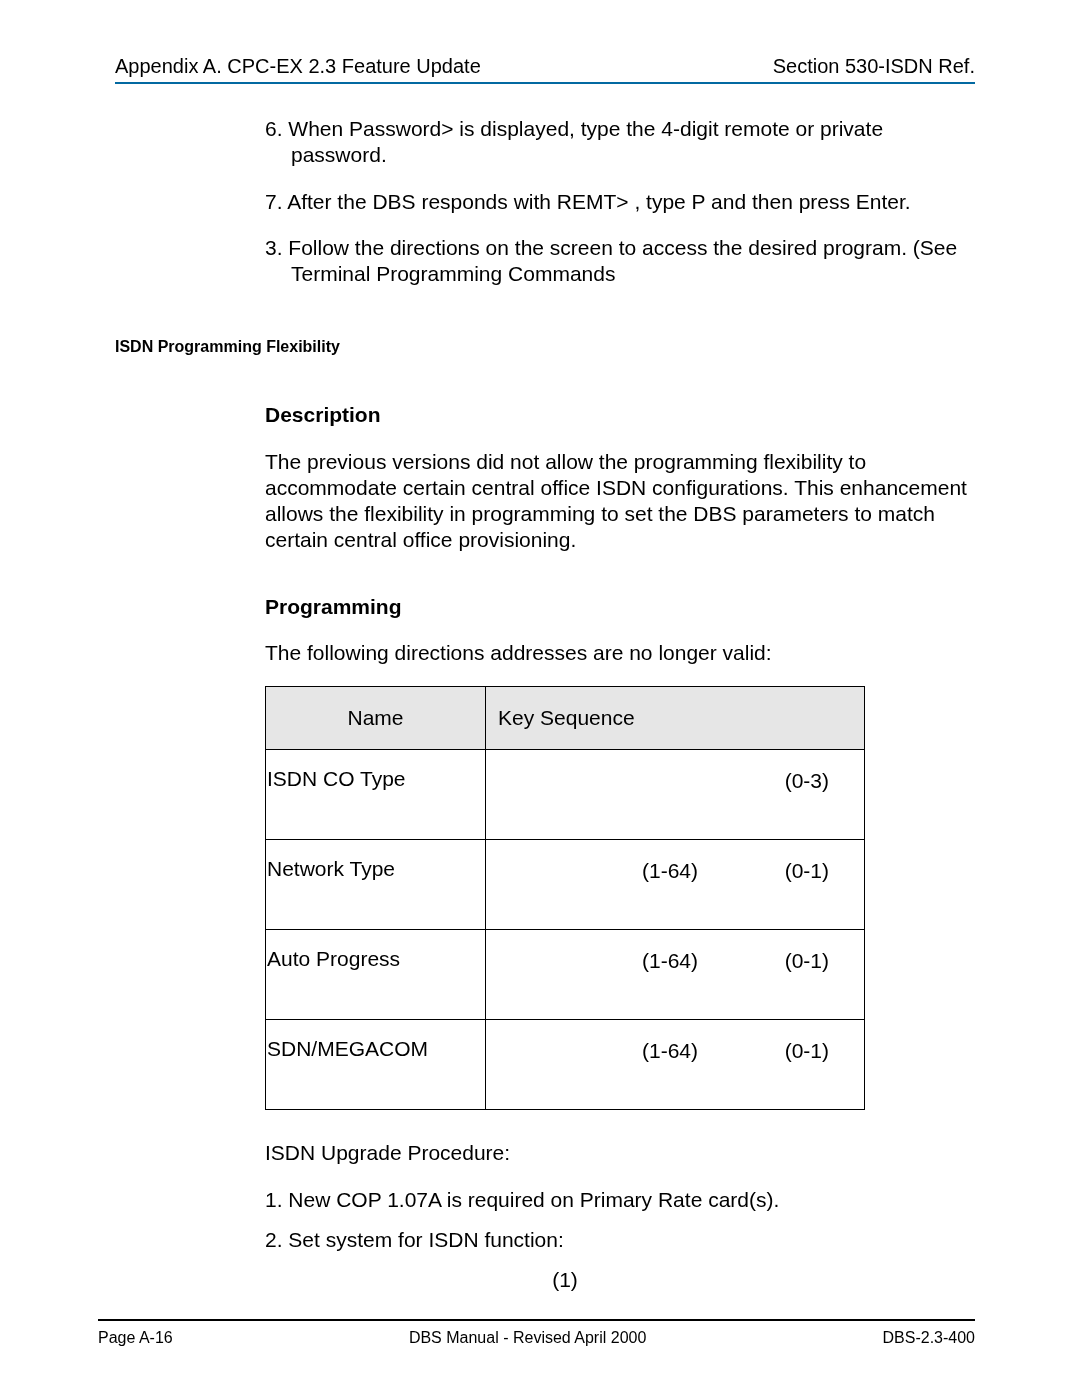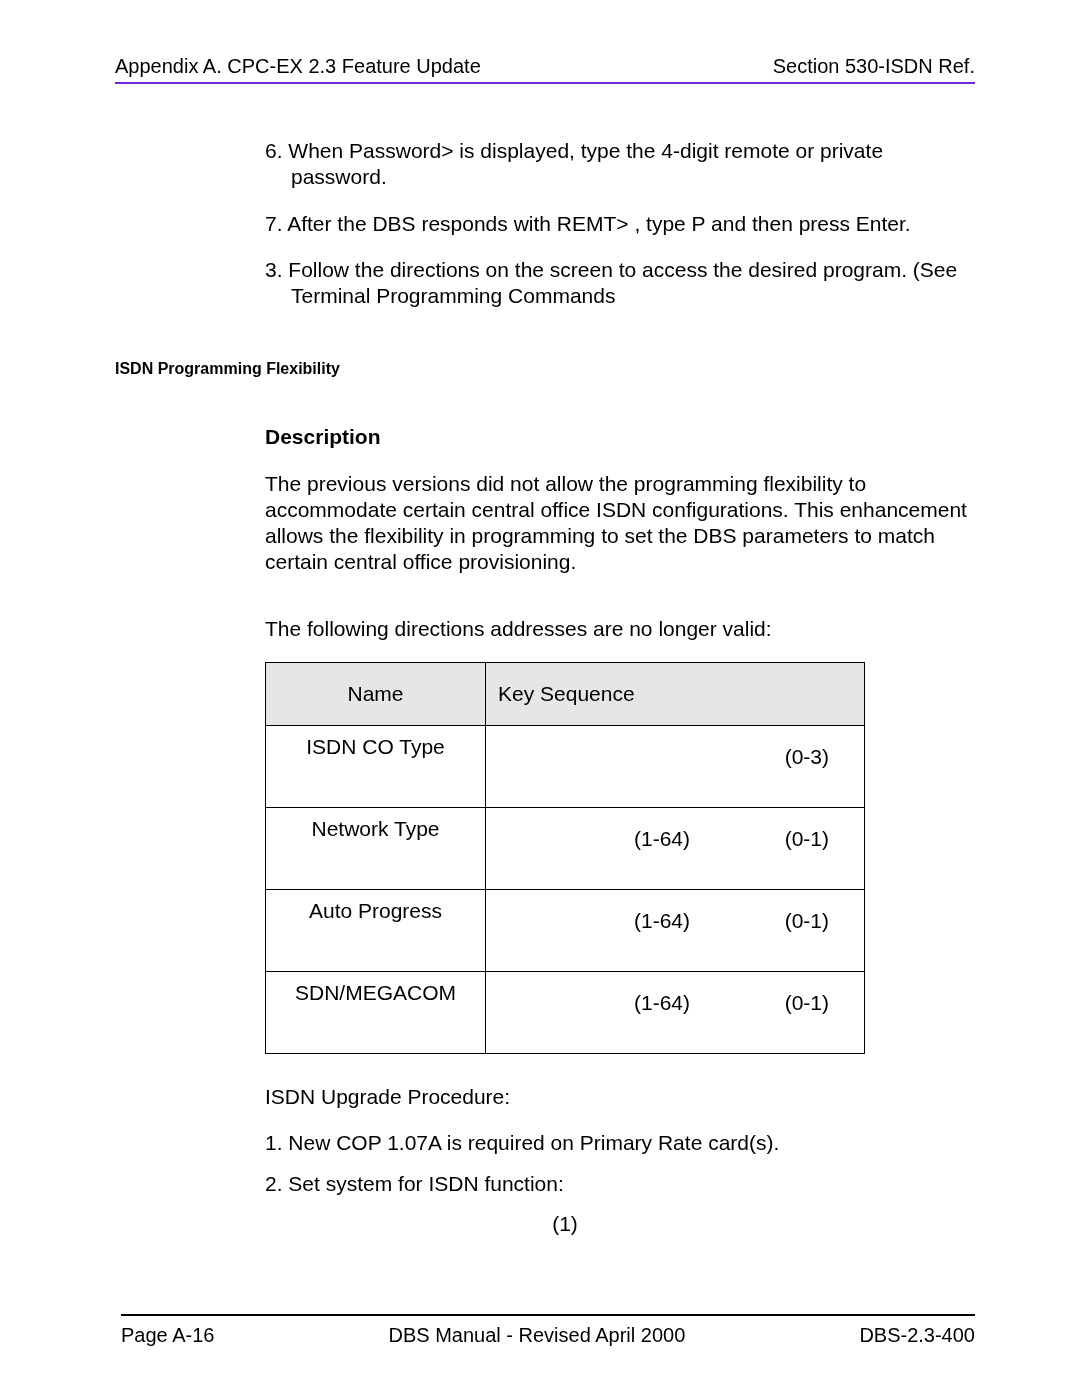--- a/index.html
+++ b/index.html
@@ -13,23 +13,23 @@
     width: 1080px;
     height: 1397px;
     position: relative;
     box-sizing: border-box;
     padding: 55px 105px 50px 115px;
   }
   .header {
     display: flex;
     justify-content: space-between;
     font-size: 20px;
-    border-bottom: 2px solid #6d28d9;
+    border-bottom: 2px solid #0369a1;
     padding-bottom: 4px;
-    margin-bottom: 54px;
+    margin-bottom: 32px;
   }
   .content {
     font-size: 21px;
     line-height: 1.25;
   }
   .step {
     margin-left: 150px;
     margin-bottom: 20px;
   }
   .step-indent {
@@ -64,56 +64,56 @@
     font-weight: normal;
     vertical-align: top;
   }
   table.prog th {
     background: #e6e6e6;
     text-align: left;
     padding: 18px 12px;
   }
   table.prog th:first-child { text-align: center; width: 195px; }
   table.prog td { height: 72px; }
-  table.prog td.name { text-align: center; padding-top: 8px; width: 195px; }
+  table.prog td.name { padding-top: 16px; width: 195px; }
   table.prog td.seq {
     position: relative;
     padding: 0;
   }
   .seq-right {
     position: absolute;
     right: 35px;
     top: 18px;
   }
   .seq-mid {
     position: absolute;
-    right: 174px;
+    right: 166px;
     top: 18px;
   }
   .upgrade-intro {
     margin-left: 150px;
     margin-top: 10px;
     margin-bottom: 20px;
   }
   .ustep {
     margin-left: 150px;
     margin-bottom: 14px;
   }
   .center-num {
     margin-left: 150px;
     text-align: center;
     width: 600px;
     margin-top: 14px;
   }
   .footer {
     position: absolute;
-    left: 121px;
+    left: 98px;
     right: 105px;
     bottom: 50px;
-    font-size: 20px;
+    font-size: 16px;
   }
   .footer-line {
     border-top: 2px solid #000;
     padding-top: 8px;
     display: flex;
     justify-content: space-between;
   }
 </style>
 </head>
 <body>
@@ -129,20 +129,21 @@
 
     <div class="step step-indent">6. When Password&gt; is displayed, type the 4-digit remote or private password.</div>
     <div class="step step-indent">7. After the DBS responds with REMT&gt; , type P and then press Enter.</div>
     <div class="step step-indent">3. Follow the directions on the screen to access the desired program. (See Terminal Programming Commands</div>
 
     <div class="h2">ISDN Programming Flexibility</div>
 
     <div class="h3">Description</div>
     <div class="para">The previous versions did not allow the programming flexibility to accommodate certain central office ISDN configurations. This enhancement allows the flexibility in programming to set the DBS parameters to match certain central office provisioning.</div>
 
+    <div class="h3">Programming</div>
     <div class="para" style="margin-bottom:20px;">The following directions addresses are no longer valid:</div>
 
     <table class="prog">
       <thead>
         <tr>
           <th>Name</th>
           <th>Key Sequence</th>
         </tr>
       </thead>
       <tbody>

